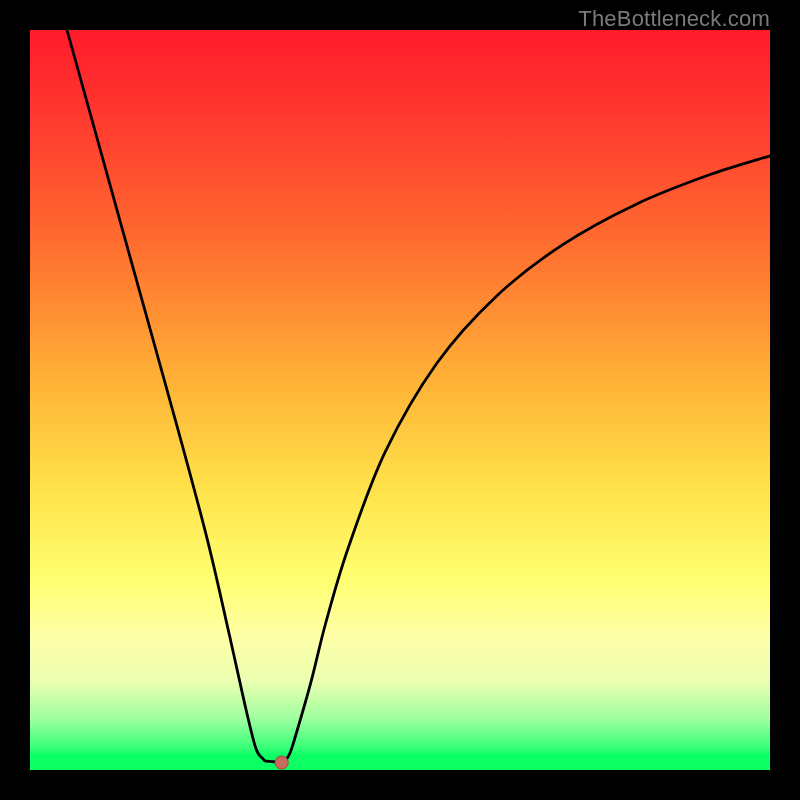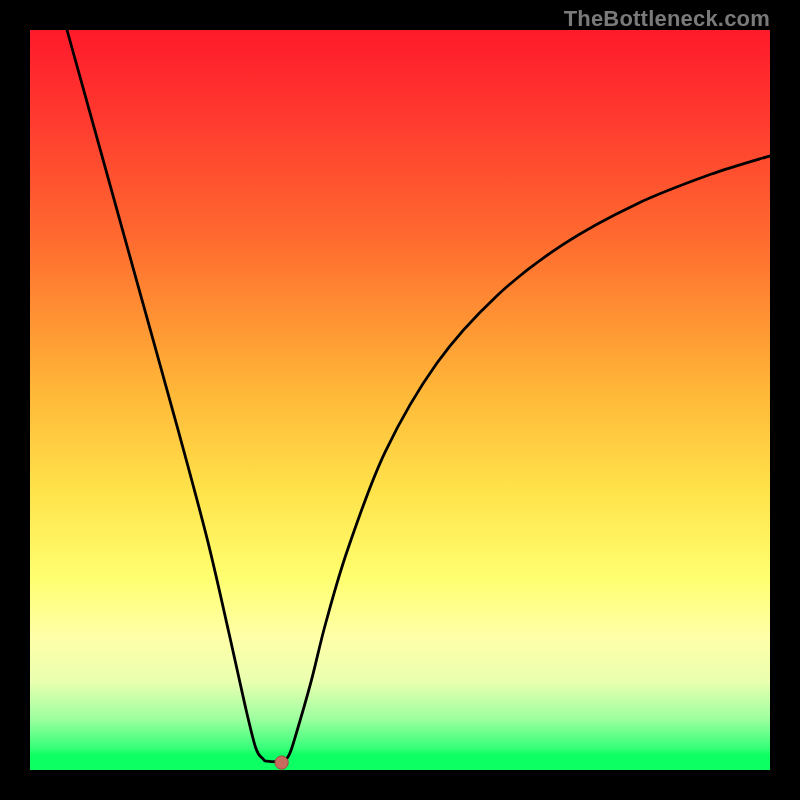--- a/index.html
+++ b/index.html
@@ -32,21 +32,21 @@
     );
   }
   .watermark {
     position: absolute;
     top: 6px;
     right: 30px;
     font-family: Arial, Helvetica, sans-serif;
     font-size: 22px;
     color: #7a7a7a;
     letter-spacing: 0.2px;
-    font-weight: 700;
+    font-weight: 400;
   }
   svg.curve {
     position: absolute;
     left: 0;
     top: 0;
     width: 740px;
     height: 740px;
     overflow: visible;
   }
 </style>

